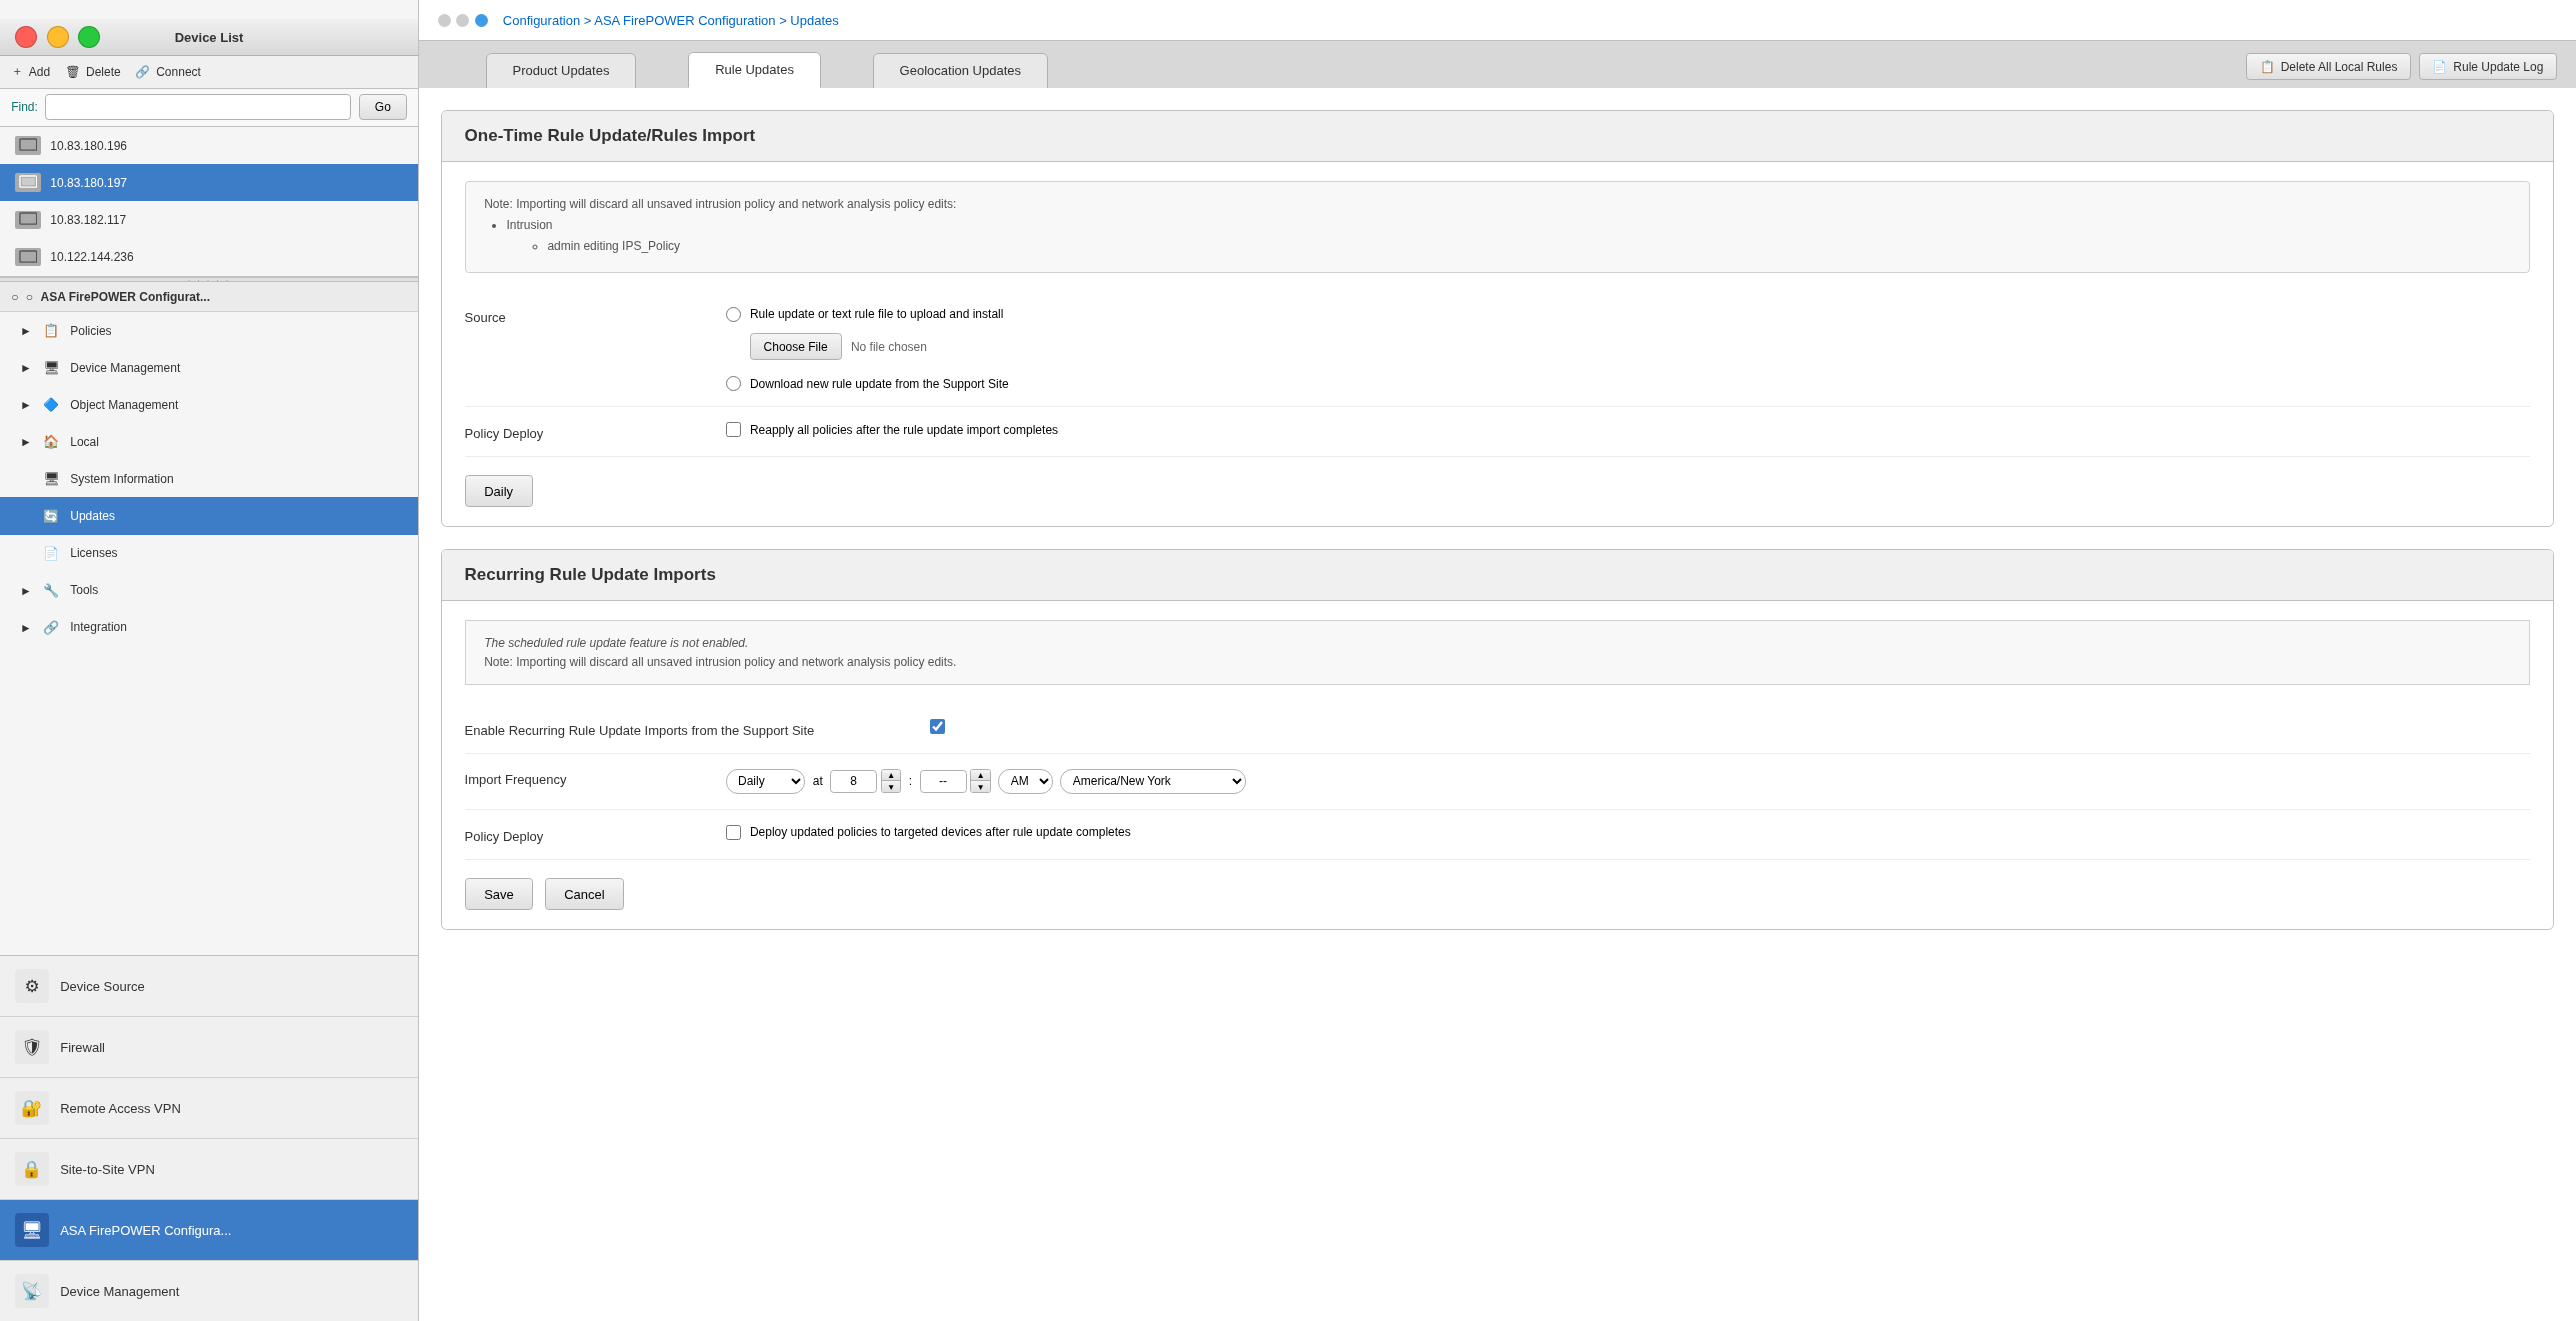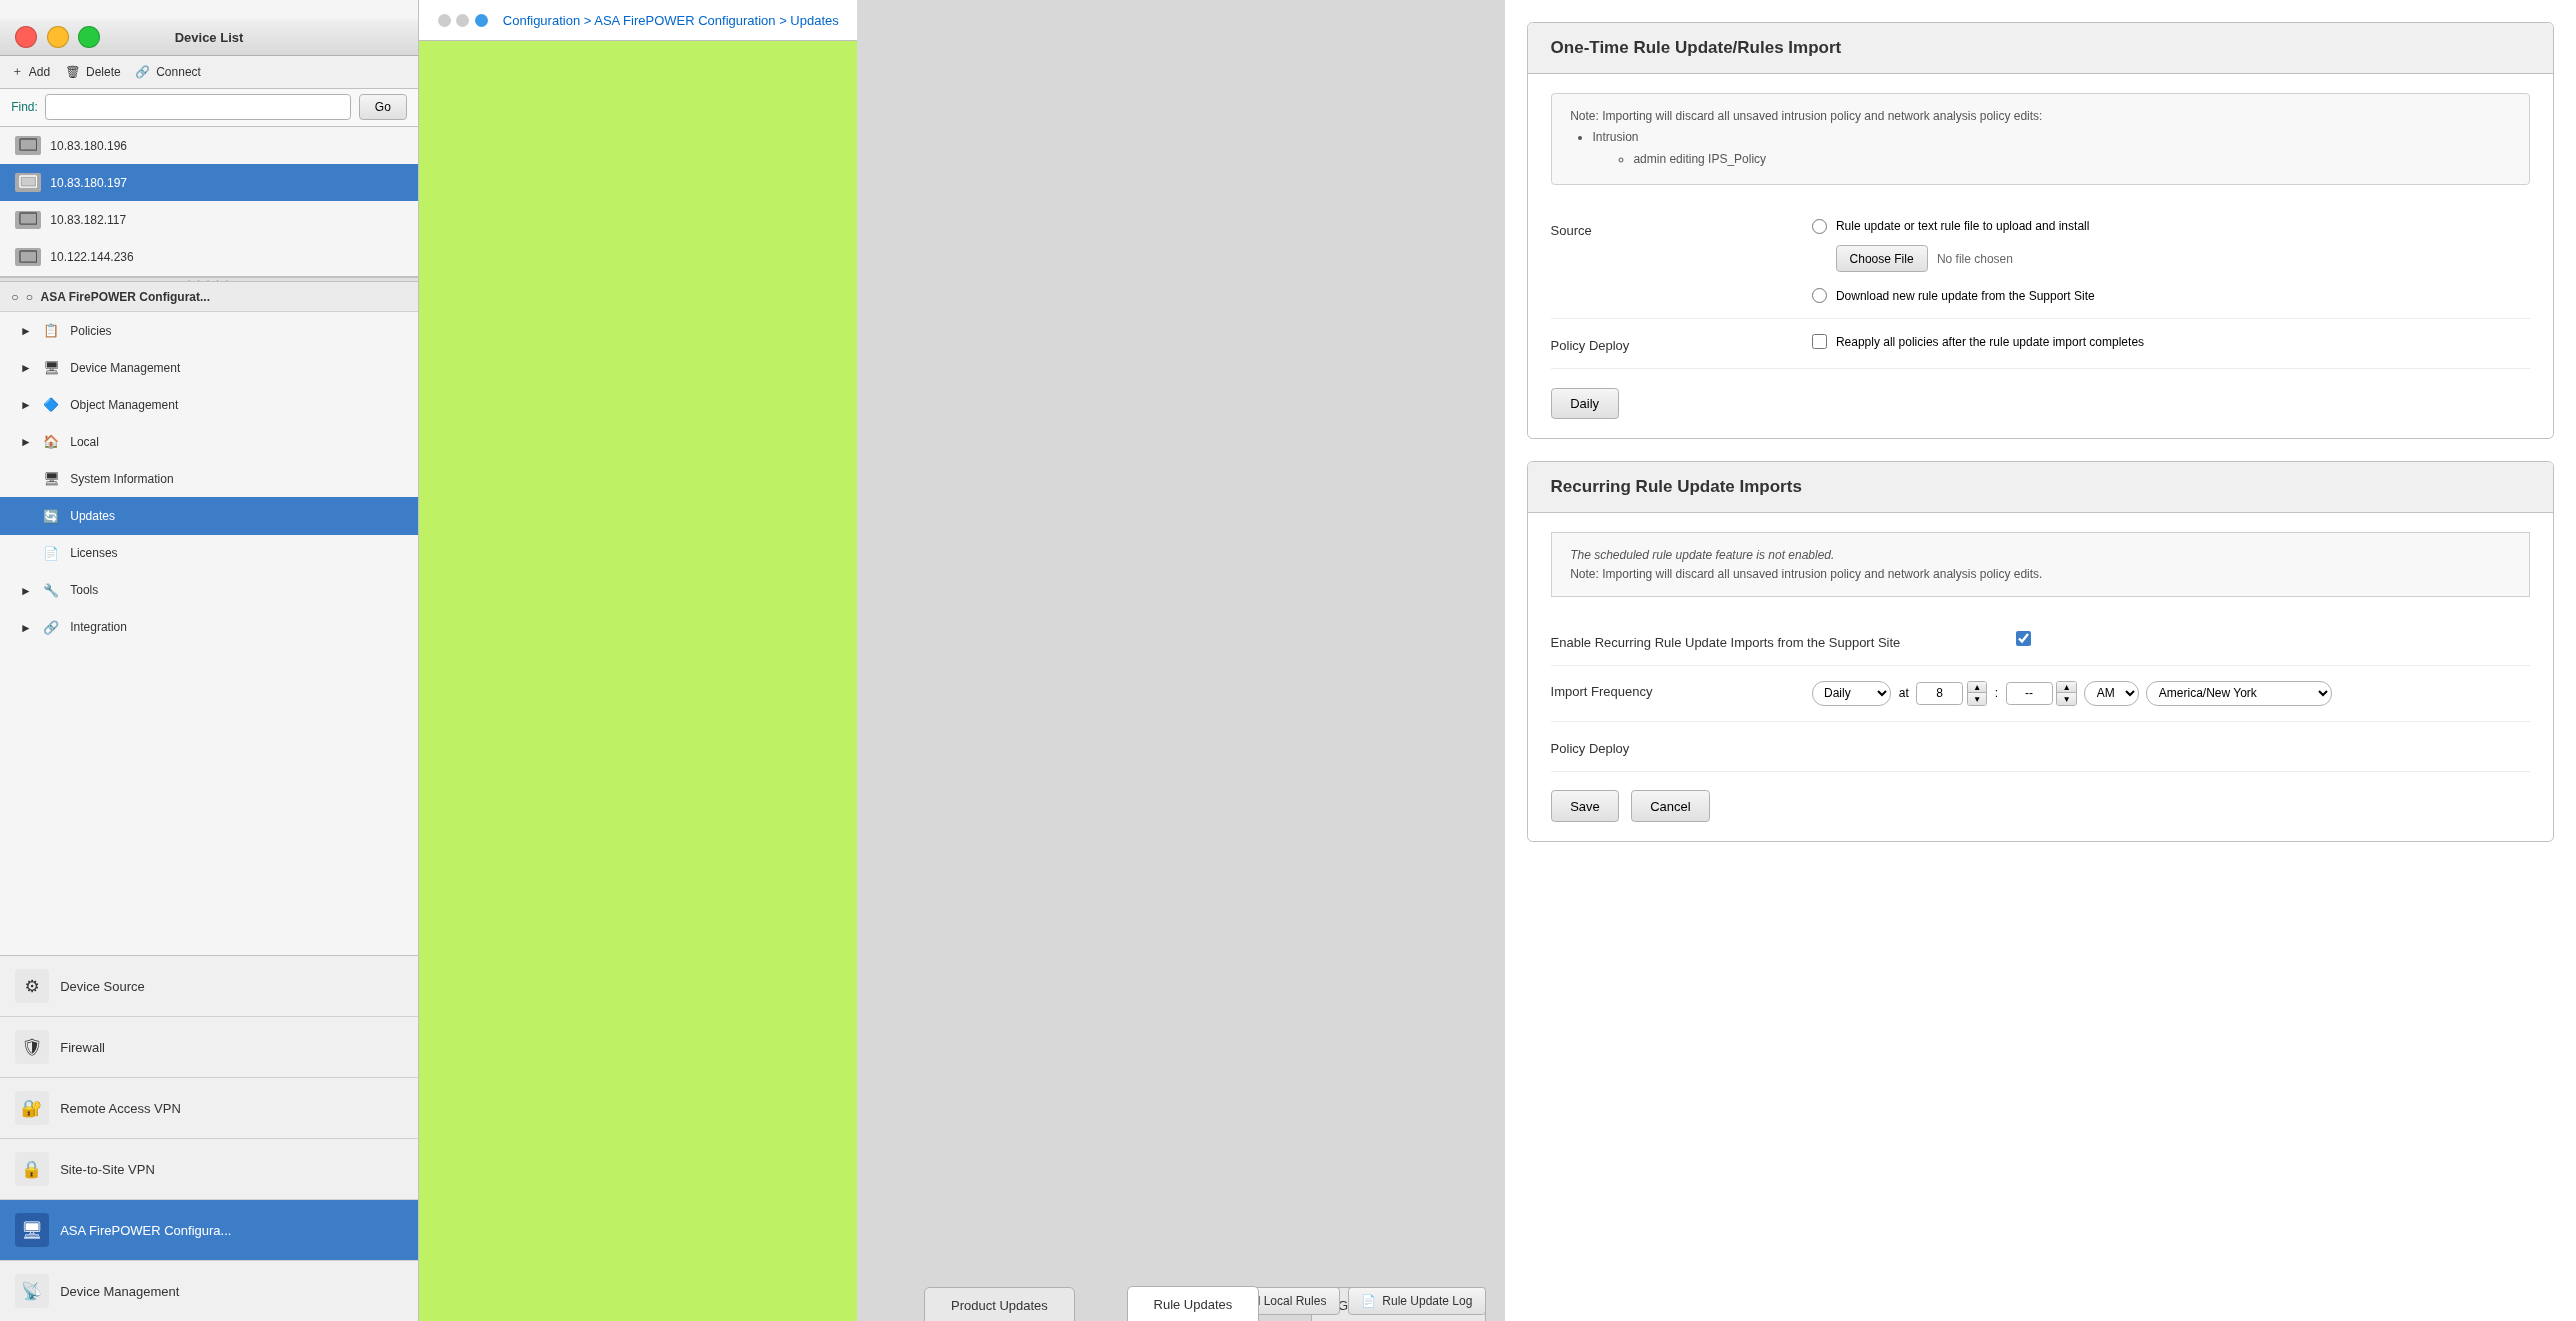--- a/index.html
+++ b/index.html
@@ -42,21 +42,21 @@
     .nav-icon { width: 22.3px; height: 22.3px; display: flex; align-items: center; justify-content: center; font-size: 13px; flex-shrink: 0; }
     .expand-arrow { font-size: 9.3px; margin-right: 3.7px; }
 
     
     .bottom-nav { border-top: 0.9px solid #c0c0c0; }
     .bottom-nav-item { display: flex; align-items: center; padding: 13px 15px; gap: 11.2px; font-size: 13px; color: #333; cursor: pointer; border-bottom: 0.9px solid #d0d0d0; background: #f0f0f0; }
     .bottom-nav-item.selected { background: #3d7dc8; color: white; }
     .bottom-nav-icon { width: 34px; height: 34px; border-radius: 3.7px; flex-shrink: 0; display: flex; align-items: center; justify-content: center; }
 
     
-    .main-content { flex: 1; display: flex; flex-direction: row; background: #bef264; overflow: hidden; }
+    .main-content { flex: 1; display: flex; flex-direction: column; background: #bef264; overflow: hidden; }
 
     
     .breadcrumb-bar { padding: 7.4px 18.6px; font-size: 13px; color: #0066cc; background: white; border-bottom: 0.9px solid #c0c0c0; height: 41px; display: flex; align-items: center; }
     .breadcrumb-bar a { color: #0066cc; text-decoration: none; }
 
     
     .tab-bar { display: flex; align-items: flex-end; padding: 11.2px 18.6px 0; background: #d8d8d8; gap: 3.7px; position: relative; }
     .tab { padding: 9.3px 26px; border: 0.9px solid #b0b0b0; border-bottom: none; border-radius: 5.6px 5.6px 0 0; font-size: 13px; cursor: pointer; background: #e8e8e8; color: #333; margin-left: 48px; }
     .tab.active { background: white; border-bottom: 0.9px solid white; position: relative; z-index: 1; }
 
@@ -439,20 +439,26 @@
                     <select class="freq-select" style="width:186px;">
                       <option>America/New York</option>
                     </select>
                   </div>
                 </div>
               </div>
             </div>
 
             <div class="form-row">
               <div class="form-label">Policy Deploy</div>
+              <div class="form-control">
+                <div class="radio-row">
+                  <input type="checkbox" id="recurringPolicyCheck" style="">
+                  <label for="recurringPolicyCheck">Deploy updated policies to targeted devices after rule update completes</label>
+                </div>
+              </div>
             </div>
 
             <div class="save-cancel-row">
               <button class="save-btn">Save</button>
               <button class="cancel-btn">Cancel</button>
             </div>
           </div>
         </div>
 
       </div>

